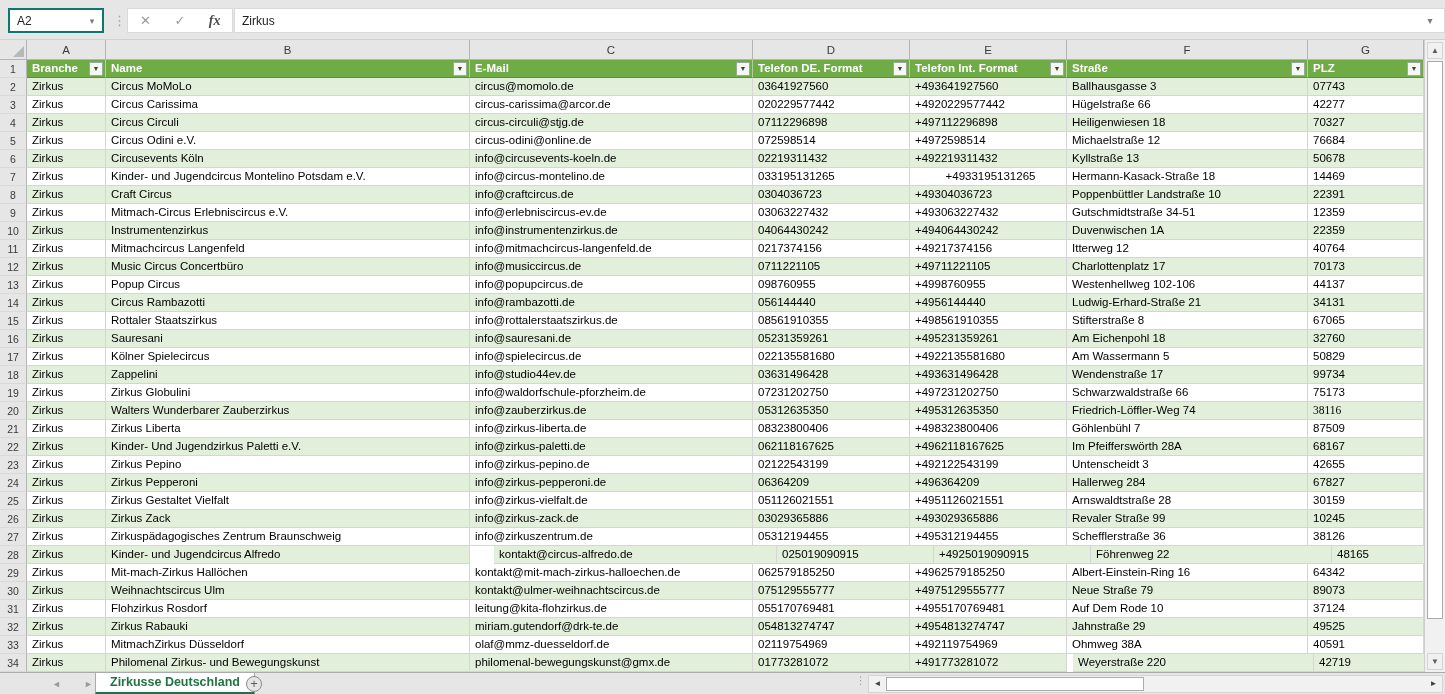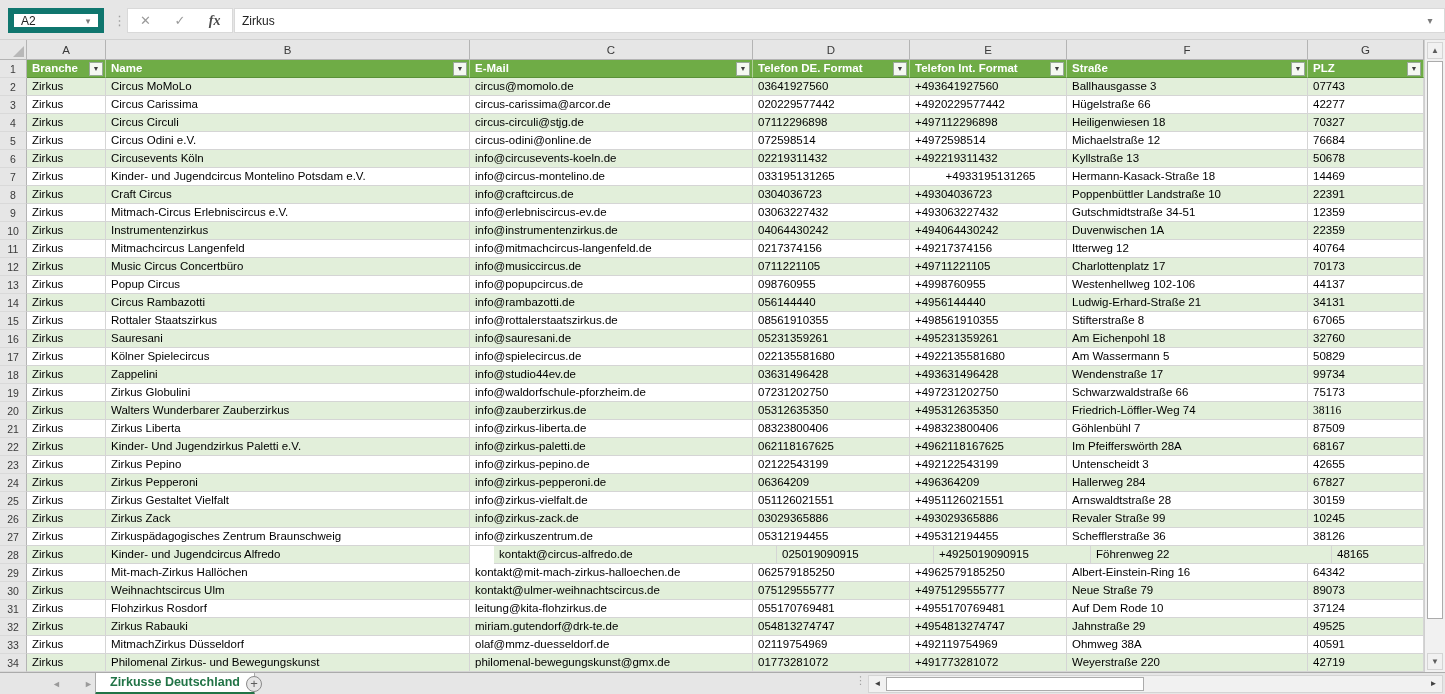--- a/index.html
+++ b/index.html
@@ -5,21 +5,21 @@
   * { margin:0; padding:0; box-sizing:border-box; }
   html,body { background:#cfcfcf; }
   .app {
     width:1445px; height:694px; position:relative; overflow:hidden;
     background:#E6E6E6; font-family:"Liberation Sans", sans-serif;
     -webkit-font-smoothing:antialiased;
   }
 
   
   .formula-bar { position:absolute; top:0; left:0; width:1445px; height:40px; background:#E6E6E6; border-bottom:1px solid #d1d1d1; }
-  .name-box { position:absolute; left:8px; top:8px; width:96px; height:25px; background:#fff; border:6px solid #0f766e; display:flex; align-items:center; cursor:text; }
+  .name-box { position:absolute; left:8px; top:8px; width:96px; height:25px; background:#fff; border:2px solid #0f766e; display:flex; align-items:center; cursor:text; }
   .name-box-text { flex:1; padding-left:7px; font-size:12px; color:#222; }
   .name-box-arrow { width:20px; text-align:center; color:#7a7a7a; font-size:9px; }
   .fb-grip { position:absolute; left:113px; top:12px; color:#a0a0a0; font-size:13px; line-height:17px; letter-spacing:0; cursor:col-resize; }
   .fb-buttons { position:absolute; left:127px; top:8px; width:106px; height:25px; background:#fff; border:1px solid #d9d9d9; display:flex; align-items:center; justify-content:space-around; }
   .fb-btn { width:28px; text-align:center; font-size:13px; color:#9a9a9a; cursor:default; }
   .fb-btn.fx { font-family:"Liberation Serif", serif; font-style:italic; font-weight:bold; font-size:14px; color:#4d4d4d; cursor:pointer; }
   .formula-field { position:absolute; left:234px; top:8px; right:0; height:25px; background:#fff; border:1px solid #d9d9d9; display:flex; align-items:center; cursor:text; }
   .formula-text { flex:1; padding-left:7px; font-size:12px; color:#222; }
   .formula-expand { width:28px; text-align:center; color:#7a7a7a; font-size:10px; cursor:pointer; }
 
@@ -426,21 +426,21 @@
         <div class="cell" style="width: 241px;">Ohmweg 38A</div>
         <div class="cell" style="width: 116px;">40591</div>
       </div>
       <div class="grid-row band">
         <div class="rownum">34</div>
         <div class="cell" style="width: 79px;">Zirkus</div>
         <div class="cell" style="width: 364px;">Philomenal Zirkus- und Bewegungskunst</div>
         <div class="cell" style="width: 283px;">philomenal-bewegungskunst@gmx.de</div>
         <div class="cell" style="width: 157px;">01773281072</div>
         <div class="cell" style="width: 157px;">+491773281072</div>
-        <div class="cell" style="width: 241px;">Weyerstraße 220</div>
+        <div class="cell" style="width: 241px; margin-left: 6px;">Weyerstraße 220</div>
         <div class="cell" style="width: 116px;">42719</div>
       </div>
     </div>
 
   <div class="vscroll">
     <div class="vs-btn vs-up">▲</div>
     <div class="vs-thumb"></div>
     <div class="vs-btn vs-down">▼</div>
   </div>
 

